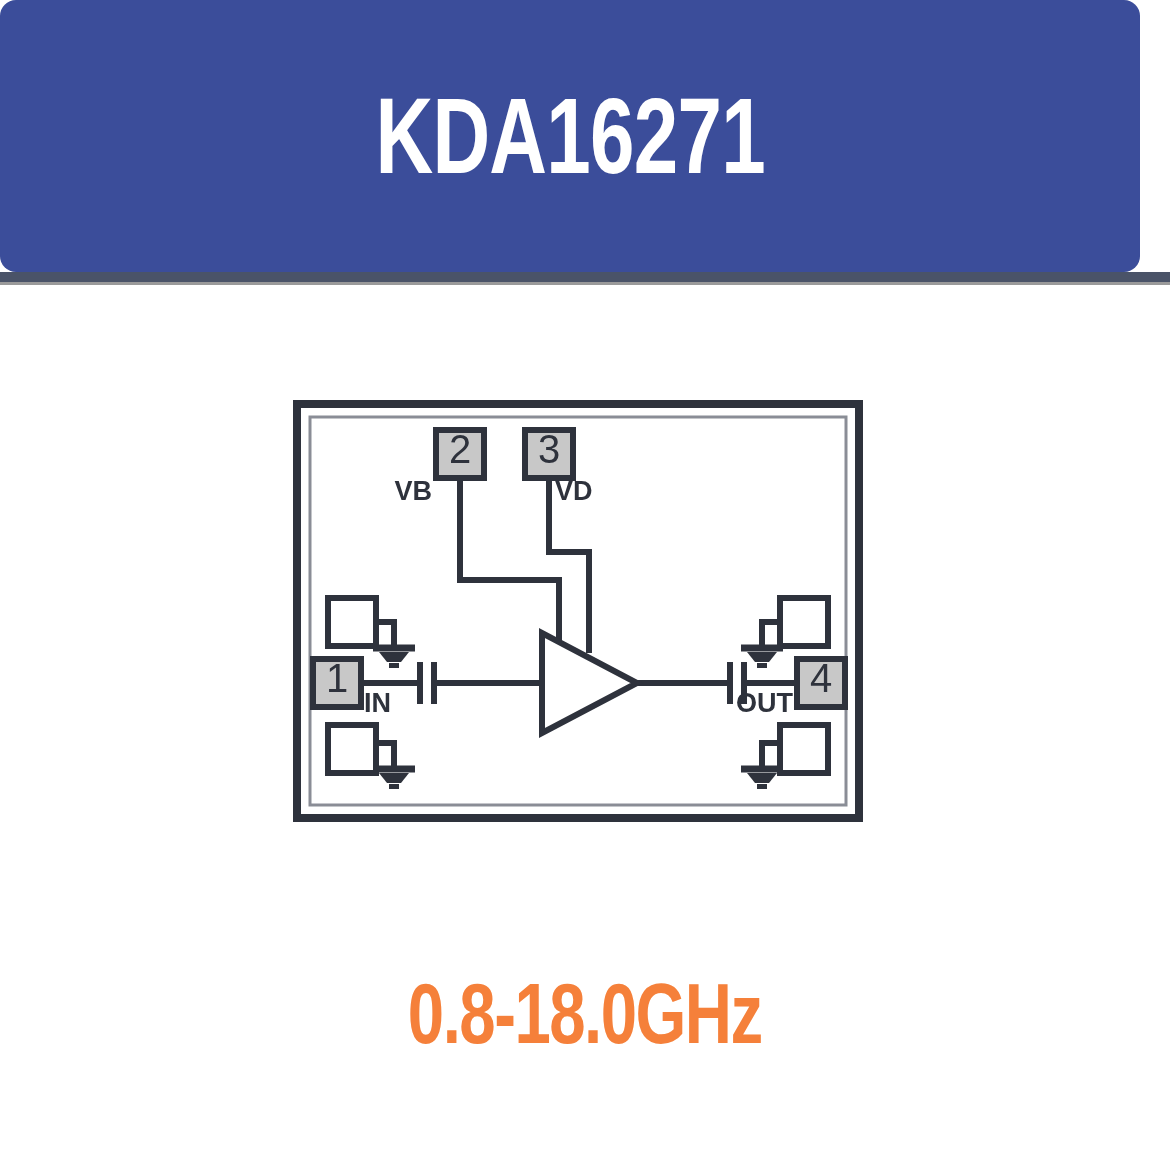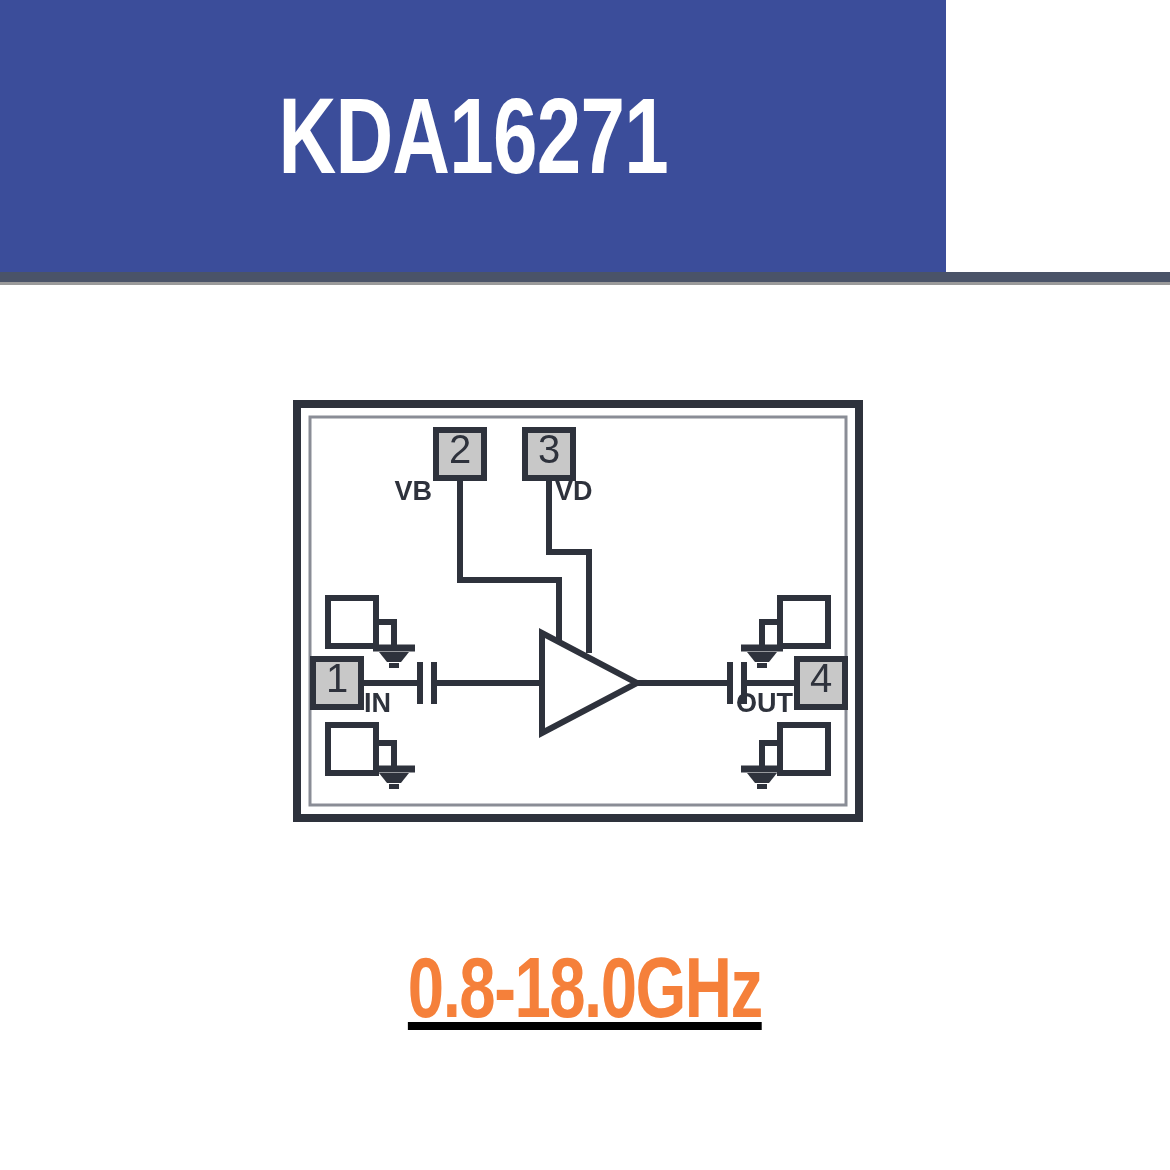--- a/index.html
+++ b/index.html
@@ -18,26 +18,27 @@
     width: 1170px;
     height: 1170px;
     background: #ffffff;
   }
 
   
   .banner {
     position: absolute;
     left: 0;
     top: 0;
-    width: 946px;
+    width: 1140px;
     height: 272px;
     background: #3b4d9a;
     display: flex;
     align-items: center;
     justify-content: center;
+    border-radius: 16px;
   }
   .banner-title {
     color: #ffffff;
     font-family: "Liberation Sans Narrow", "Liberation Sans", sans-serif;
     font-weight: bold;
     font-size: 108px;
     line-height: 1;
     letter-spacing: -1px;
     transform: scaleX(0.74);
     transform-origin: center center;
@@ -71,27 +72,26 @@
   .schematic-wrap svg {
     display: block;
     width: 570px;
     height: 422px;
   }
 
   
   .footer {
     position: absolute;
     left: 0;
-    top: 932px;
+    top: 958px;
     width: 1170px;
     height: 110px;
     display: flex;
     align-items: center;
     justify-content: center;
-    text-decoration: underline;
   }
   .footer-text {
     color: #f5803a;
     font-family: "Liberation Sans Narrow", "Liberation Sans", sans-serif;
     font-weight: bold;
     font-size: 86px;
     line-height: 1;
     letter-spacing: -2px;
     transform: scaleX(0.76);
     transform-origin: center center;

